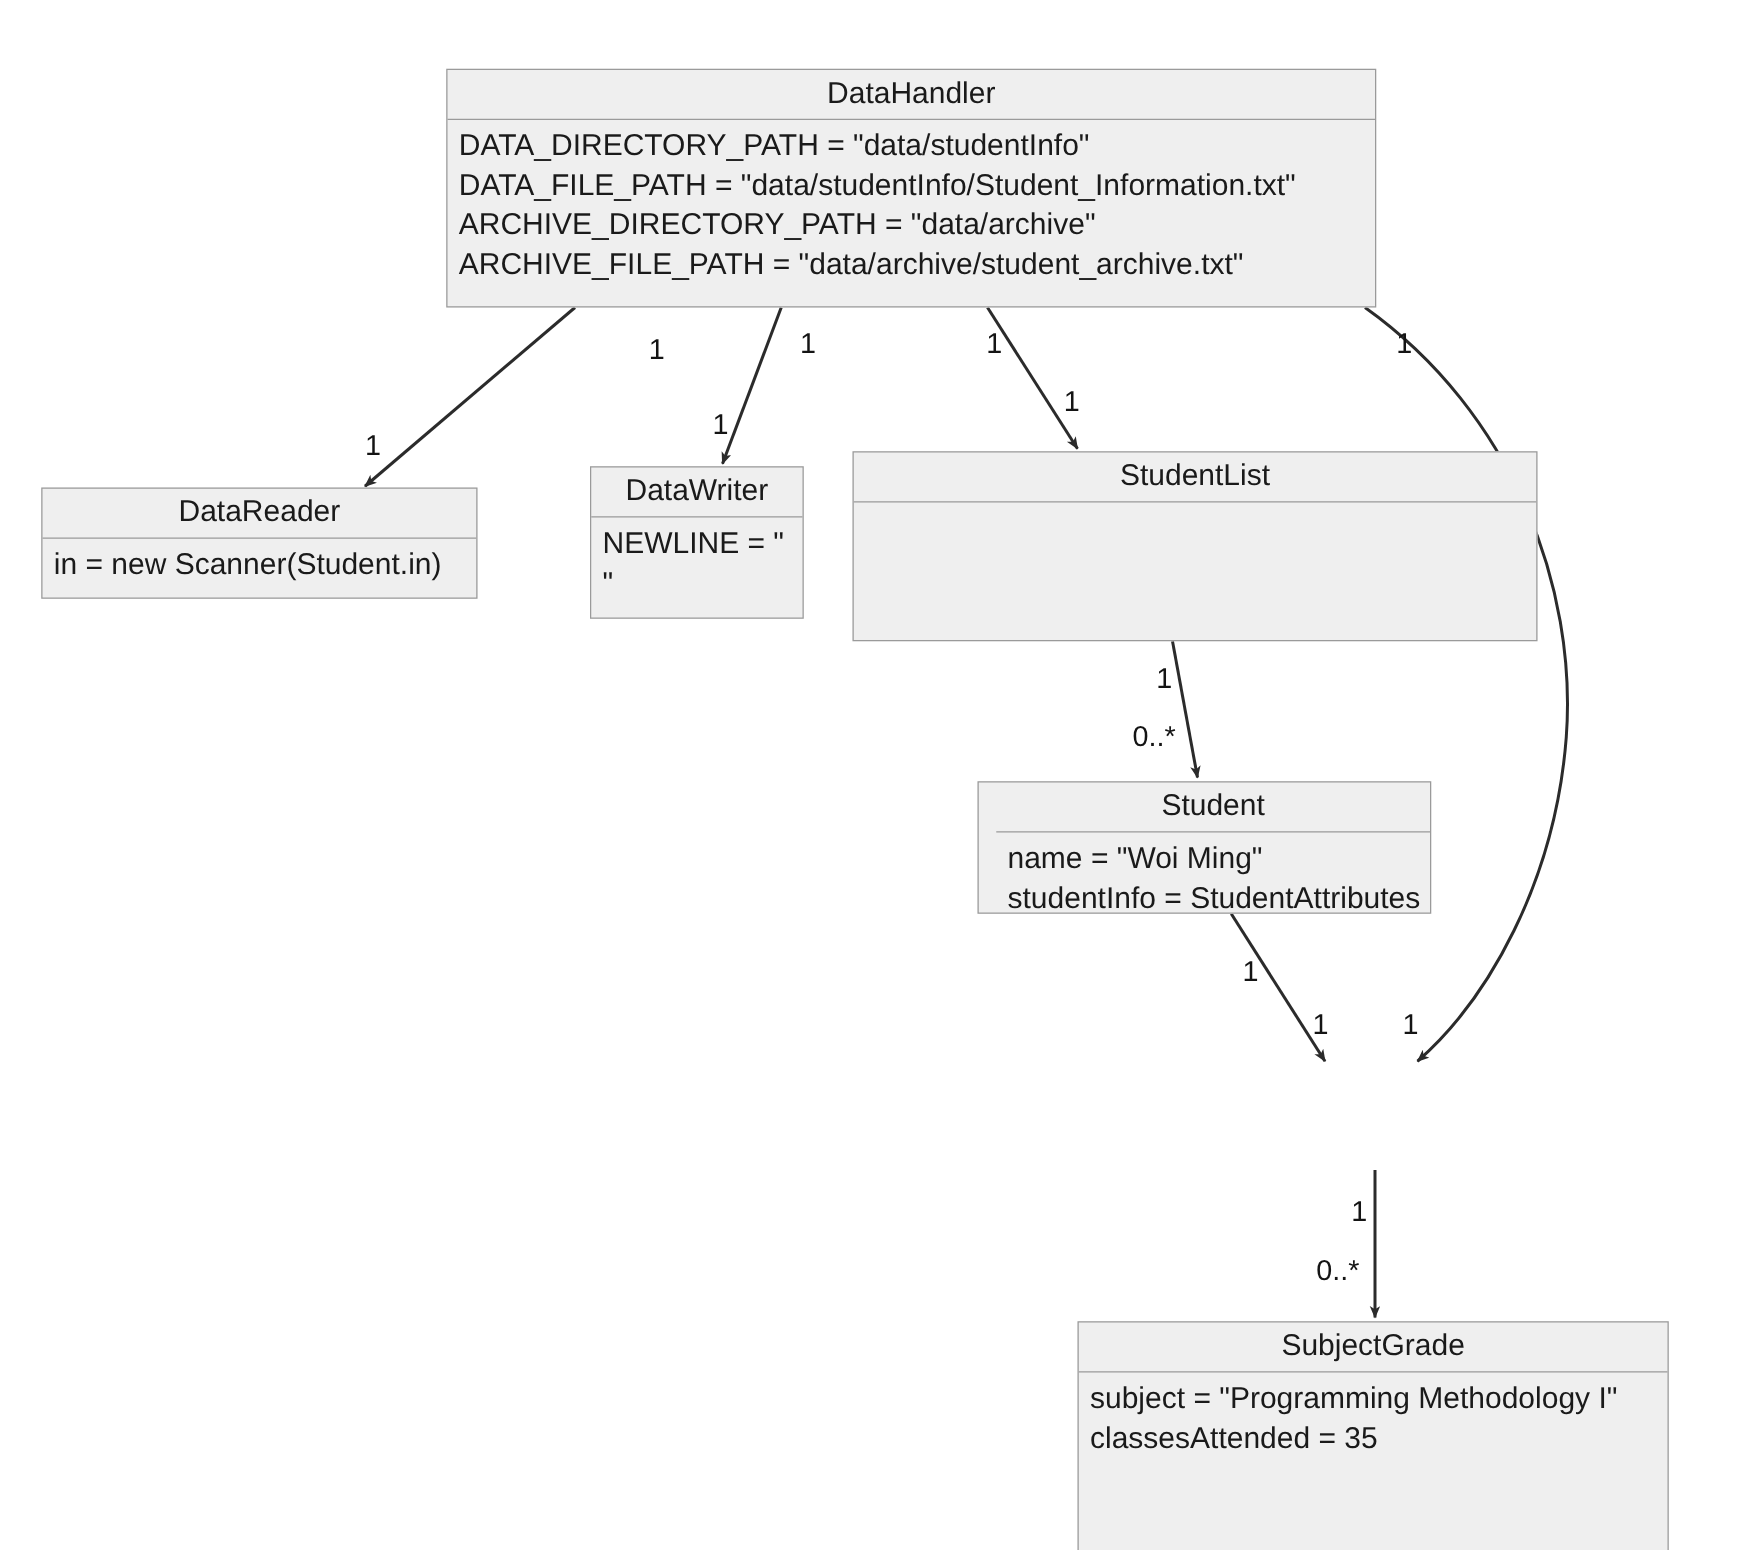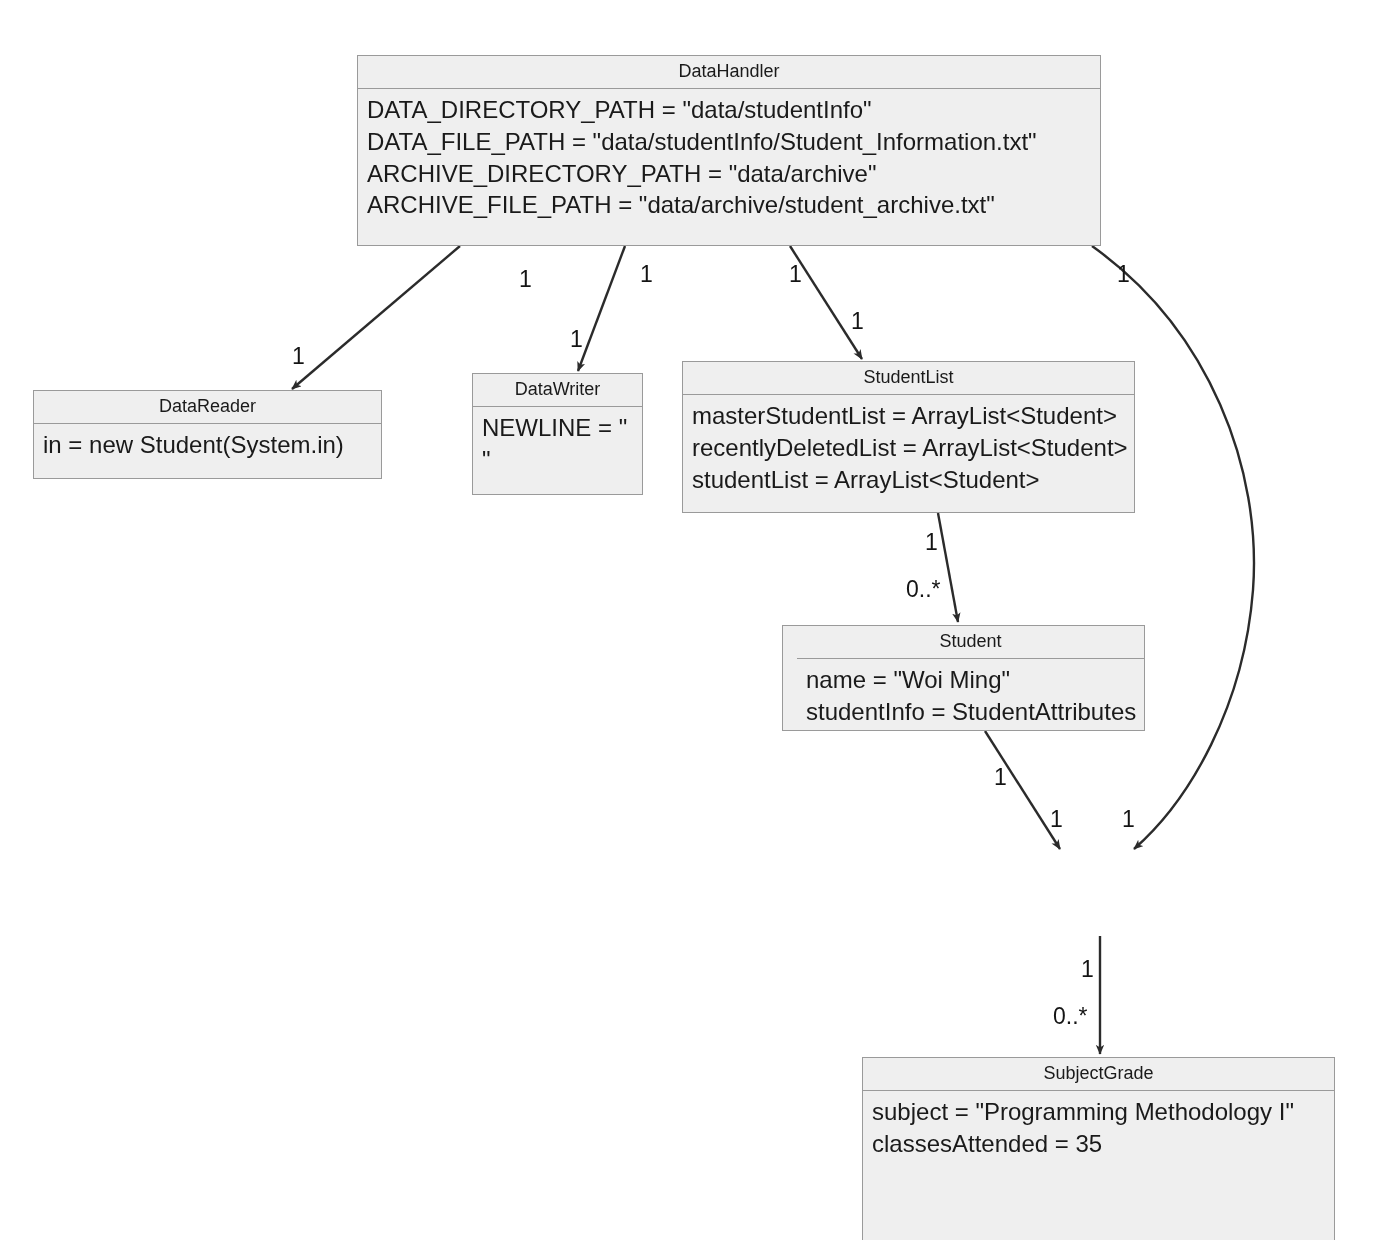--- a/index.html
+++ b/index.html
@@ -27,21 +27,21 @@
   .uml-class {
     position: absolute;
     box-sizing: border-box;
     background: #efefef;
     border: 1px solid #9a9a9a;
     z-index: 5;
   }
   .uml-class-name {
     box-sizing: border-box;
     text-align: center;
-    font-size: 18px;
+    font-size: 24px;
     color: #1a1a1a;
     padding: 5px 10px 6px 10px;
     border-bottom: 1px solid #9a9a9a;
     white-space: nowrap;
     line-height: 1.15;
   }
   .uml-class-attrs {
     box-sizing: border-box;
     padding: 5px 9px 6px 9px;
     font-size: 24px;
@@ -93,39 +93,34 @@
       <div class="uml-attr">DATA_DIRECTORY_PATH = "data/studentInfo"</div>
       <div class="uml-attr">DATA_FILE_PATH = "data/studentInfo/Student_Information.txt"</div>
       <div class="uml-attr">ARCHIVE_DIRECTORY_PATH = "data/archive"</div>
       <div class="uml-attr">ARCHIVE_FILE_PATH = "data/archive/student_archive.txt"</div>
     </div>
   </div>
 
   <div class="uml-class" style="left:33px; top:390px; width:349px; height:89px;">
     <div class="uml-class-name">DataReader</div>
     <div class="uml-class-attrs">
-      <div class="uml-attr">in = new Student(System.in)</div>
+      <div class="uml-attr">in = new Scanner(Student.in)</div>
     </div>
   </div>
 
   <div class="uml-class" style="left:445px; top:373px; width:171px; height:122px;margin-left:27px;">
     <div class="uml-class-name">DataWriter</div>
     <div class="uml-class-attrs">
       <div class="uml-attr">NEWLINE = "</div>
       <div class="uml-attr">"</div>
     </div>
   </div>
 
-  <div class="uml-class" style="left:682px; top:361px; width:453px; height:152px;">
+  <div class="uml-class" style="left:682px; top:361px; width:548px; height:152px;">
     <div class="uml-class-name">StudentList</div>
-    <div class="uml-class-attrs">
-      <div class="uml-attr">masterStudentList = ArrayList&lt;Student&gt;</div>
-      <div class="uml-attr">recentlyDeletedList = ArrayList&lt;Student&gt;</div>
-      <div class="uml-attr">studentList = ArrayList&lt;Student&gt;</div>
-    </div>
   </div>
 
   <div class="uml-class" style="left:782px; top:625px; width:363px; height:106px;padding-left:14px;">
     <div class="uml-class-name">Student</div>
     <div class="uml-class-attrs">
       <div class="uml-attr">name = "Woi Ming"</div>
       <div class="uml-attr">studentInfo = StudentAttributes</div>
     </div>
   </div>
 

